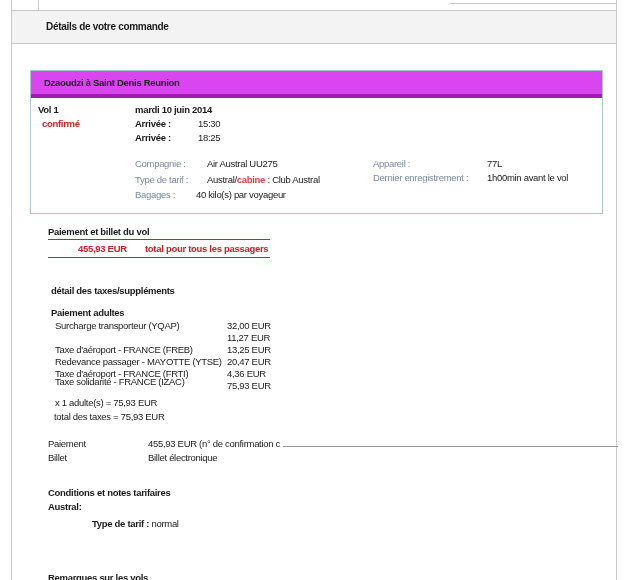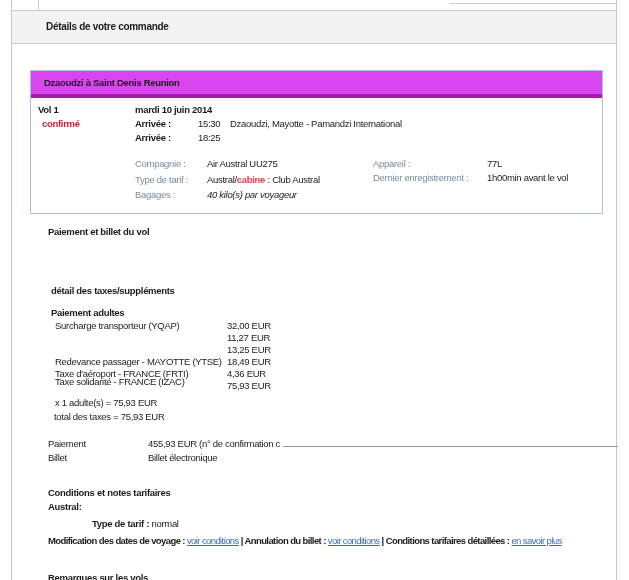--- a/index.html
+++ b/index.html
@@ -60,52 +60,56 @@
       <span>Dzaoudzi à Saint Denis Reunion</span>
     </div>
   </div>
 
   <div class="abs b" style="left:38px;top:104px;">Vol 1</div>
   <div class="abs b red" style="left:42px;top:118px;">confirmé</div>
 
   <div class="abs b" style="left:135px;top:104px;">mardi 10 juin 2014</div>
   <div class="abs b" style="left:135px;top:118px;">Arrivée :</div>
   <div class="abs" style="left:198px;top:118px;">15:30</div>
-  <div class="abs" style="left:230px;top:118px;">Dzaoudzi, Mayotte - Pamandzi International</div>
   <div class="abs b" style="left:135px;top:132px;">Arrivée :</div>
   <div class="abs" style="left:198px;top:132px;">18:25</div>
 
   <div class="abs slate" style="left:135px;top:158px;">Compagnie :</div>
   <div class="abs" style="left:207px;top:158px;">Air Austral UU275</div>
   <div class="abs slate" style="left:373px;top:158px;">Appareil :</div>
   <div class="abs" style="left:487px;top:158px;">77L</div>
 
   <div class="abs slate" style="left:135px;top:174px;">Type de tarif :</div>
   <div class="abs" style="left:207px;top:174px;">
     <span>Austral/</span><span class="pink b">cabine</span><span> : Club Austral</span>
   </div>
   <div class="abs slate" style="left:373px;top:172px;">Dernier enregistrement :</div>
   <div class="abs" style="left:487px;top:172px;">1h00min avant le vol</div>
 
   <div class="abs slate" style="left:135px;top:189px;">Bagages :</div>
-  <div class="abs" style="left:207px;top:189px;font-style:italic;">40 kilo(s) par voyageur</div>
+  <div class="abs" style="left:196px;top:189px;">40 kilo(s) par voyageur</div>
 
   <div class="abs b" style="left:48px;top:226px;">Paiement et billet du vol</div>
 
+  <div class="totalrow">
+    <span style="left:30px;">455,93 EUR</span>
+    <span style="left:97px;">total pour tous les passagers</span>
+  </div>
 
   <div class="abs b" style="left:51px;top:285px;">détail des taxes/suppléments</div>
   <div class="abs b" style="left:51px;top:307px;">Paiement adultes</div>
 
   <div class="abs" style="left:55px;top:320px;">Surcharge transporteur (YQAP)</div>
   <div class="abs" style="left:227px;top:320px;">32,00 EUR</div>
   <div class="abs" style="left:55px;top:332px;margin-top:44px;">Taxe solidarité - FRANCE (IZAC)</div>
   <div class="abs" style="left:227px;top:332px;">11,27 EUR</div>
+  <div class="abs" style="left:55px;top:344px;">Taxe d'aéroport - FRANCE (FREB)</div>
   <div class="abs" style="left:227px;top:344px;">13,25 EUR</div>
   <div class="abs" style="left:55px;top:356px;">Redevance passager - MAYOTTE (YTSE)</div>
-  <div class="abs" style="left:227px;top:356px;">18,49 EUR</div>
+  <div class="abs" style="left:227px;top:356px;">20,47 EUR</div>
   <div class="abs" style="left:55px;top:368px;">Taxe d'aéroport - FRANCE (FRTI)</div>
   <div class="abs" style="left:227px;top:368px;">4,36 EUR</div>
   <div class="abs" style="left:227px;top:380px;">75,93 EUR</div>
 
   <div class="abs" style="left:55px;top:397px;">x 1 adulte(s) = 75,93 EUR</div>
   <div class="abs" style="left:54px;top:411px;">total des taxes = 75,93 EUR</div>
 
   <div class="abs" style="left:48px;top:438px;">Paiement</div>
   <div class="pay-line">
     <span style="white-space:nowrap;">455,93 EUR (n° de confirmation c</span>
@@ -113,19 +117,16 @@
   </div>
   <div class="abs" style="left:48px;top:452px;">Billet</div>
   <div class="abs" style="left:148px;top:452px;">Billet électronique</div>
 
   <div class="abs b" style="left:48px;top:487px;">Conditions et notes tarifaires</div>
   <div class="abs b" style="left:48px;top:501px;">Austral:</div>
   <div class="abs" style="left:48px;top:518px;margin-left:44px;">
     <span class="b">Type de tarif : </span><span>normal</span>
   </div>
 
-  <div class="abs modline" style="left:48px;top:535px;">
-    <span class="b">Modification des dates de voyage : </span><a class="lnk">voir conditions</a><span class="b"> | </span><span class="b">Annulation du billet : </span><a class="lnk">voir conditions</a><span class="b"> | </span><span class="b">Conditions tarifaires détaillées : </span><a class="lnk">en savoir plus</a>
-  </div>
 
   <div class="abs b" style="left:48px;top:572px;">Remarques sur les vols</div>
 
 </div>
 
 </body></html>

